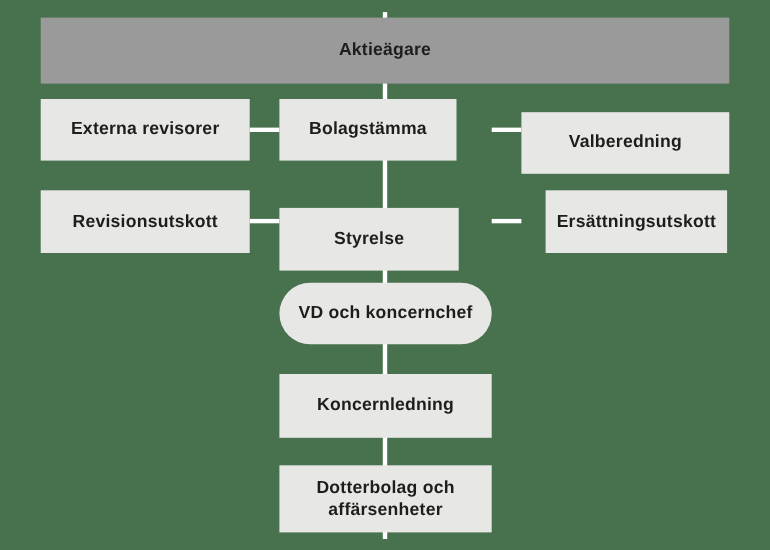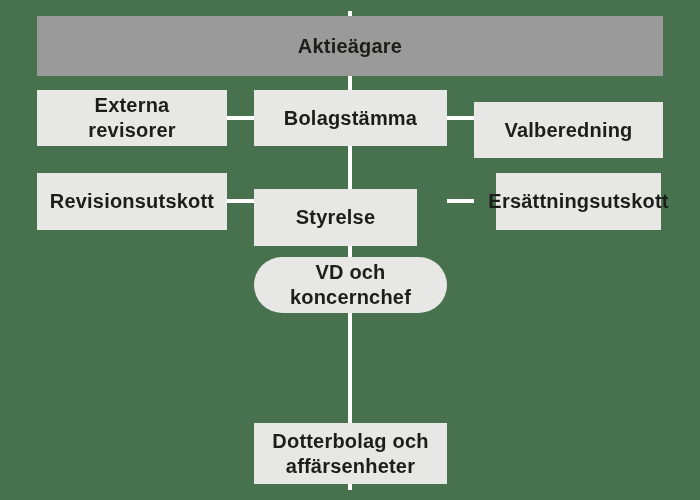--- a/index.html
+++ b/index.html
@@ -21,21 +21,21 @@
     display: flex;
     align-items: center;
     justify-content: center;
     text-align: center;
     z-index: 2;
     box-sizing: border-box;
     padding: 4px 14px;
   }
   .node .label {
     font-weight: bold;
-    font-size: 20px;
+    font-size: 16px;
     line-height: 1.25;
     color: #1d1d1b;
     letter-spacing: 0.2px;
   }
   .node-top {
     background: #9a9a9a;
   }
   .line {
     position: absolute;
     background: #ffffff;
@@ -43,21 +43,21 @@
   }
   
   .spine-v   { left: 348px; top: 11px;  width: 4px;  height: 479px; }
   .h-r2-left  { left: 227px; top: 116px; width: 27px; height: 4px; }
   .h-r2-right { left: 447px; top: 116px; width: 27px; height: 4px; }
   .h-r3-left  { left: 227px; top: 199px; width: 27px; height: 4px; }
   .h-r3-right { left: 447px; top: 199px; width: 27px; height: 4px; }
 
   .pos-aktieagare        { left: 37px;  top: 16px;  width: 626px; height: 60px; }
   .pos-externa           { left: 37px;  top: 90px;  width: 190px; height: 56px; align-items: center; }
-  .pos-bolagstamma       { left: 254px; top: 90px;  width: 193px; height: 56px; }
+  .pos-bolagstamma       { left: 254px; top: 90px;  width: 161px; height: 56px; }
   .pos-valberedning      { left: 474px; top: 90px;  width: 189px; height: 56px; margin-top: 12px; }
   .pos-revisionsutskott  { left: 37px;  top: 173px; width: 190px; height: 57px; }
   .pos-styrelse          { left: 254px; top: 189px; width: 163px; height: 57px; }
   .pos-ersattningsutskott{ left: 496px; top: 173px; width: 165px; height: 57px; }
   .pos-vd                { left: 254px; top: 257px; width: 193px; height: 56px; border-radius: 28px; }
   .pos-koncernledning    { left: 254px; top: 340px; width: 193px; height: 58px; }
   .pos-dotterbolag       { left: 254px; top: 423px; width: 193px; height: 61px; text-align: center; }
 </style>
 </head>
 <body>
@@ -95,18 +95,21 @@
   </div>
 
   <div class="node pos-ersattningsutskott">
     <span class="label">Ersättningsutskott</span>
   </div>
 
   <div class="node pos-vd">
     <span class="label">VD och koncernchef</span>
   </div>
 
+  <div class="node pos-koncernledning">
+    <span class="label">Koncernledning</span>
+  </div>
 
   <div class="node pos-dotterbolag">
     <span class="label">Dotterbolag och affärsenheter</span>
   </div>
 
 </div>
 
 </body></html>

